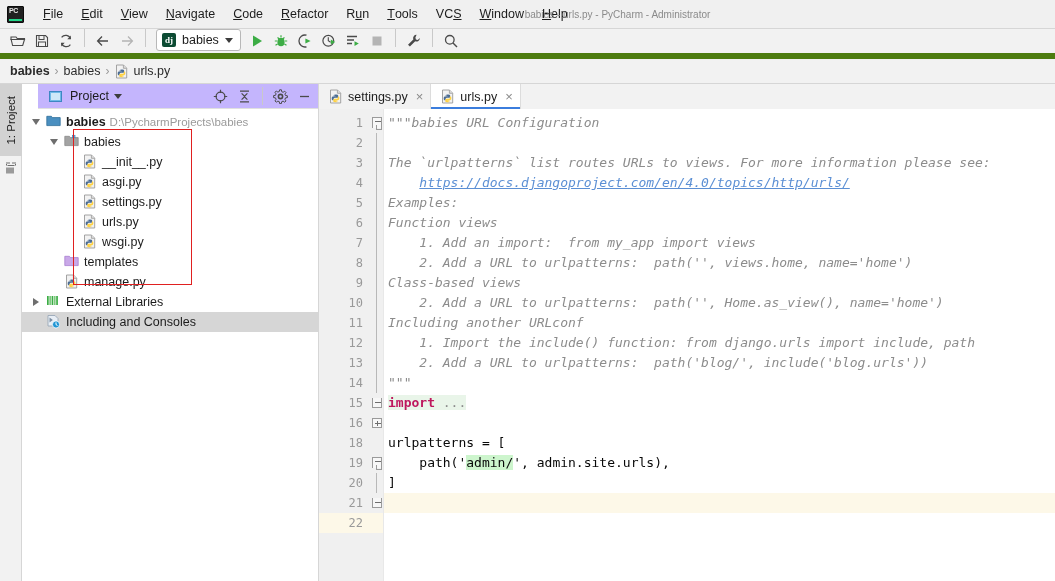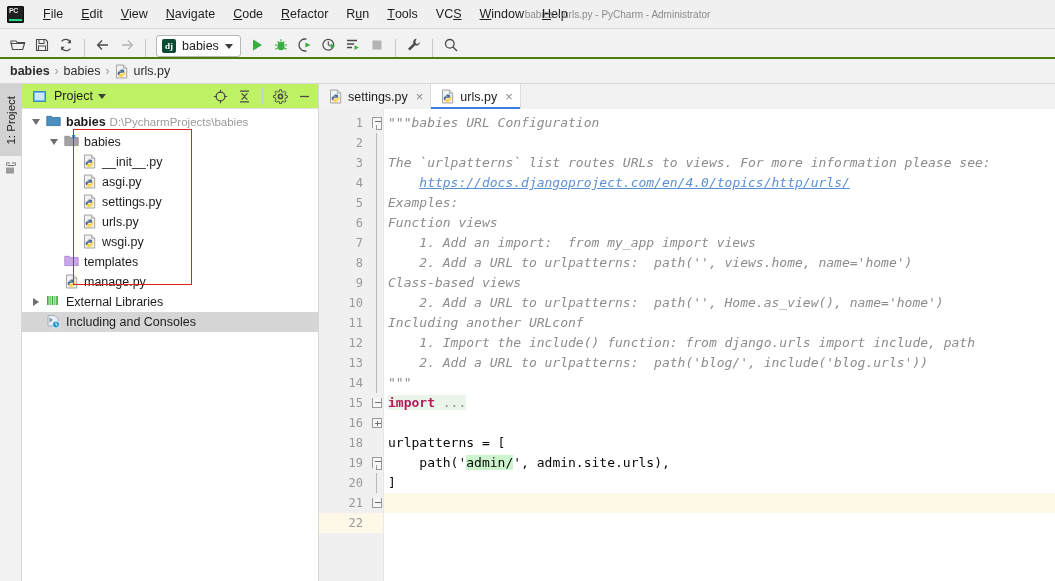--- a/index.html
+++ b/index.html
@@ -45,22 +45,22 @@
   .window-title {
     position: absolute; left: 0; right: 0; top: 0; height: 100%;
     display: flex; align-items: center; justify-content: center;
     font-size: 10px; color: #8a8a8a; pointer-events: none;
     padding-left: 180px;
   }
 
   
   .toolbar {
     height: 30px; background: #f2f2f2;
-    display: flex; align-items: flex-end;
-    border-bottom: 2px solid #4d7c0f;
+    display: flex; align-items: flex-start;
+    border-bottom: 6px solid #4d7c0f;
     padding-left: 6px;
   }
   .tb-btn {
     width: 24px; height: 24px; display: flex; align-items: center;
     justify-content: center; border-radius: 2px; flex: none;
   }
   .tb-sep { width: 1px; height: 18px; background: #c9c9c9; margin: 0 6px; flex: none; }
   .runcfg {
     display: flex; align-items: center; gap: 6px;
     height: 22px; padding: 0 7px 0 5px; margin: 0 4px;
@@ -104,22 +104,22 @@
   .vtab-icon {
     position: absolute; top: 78px; left: 4px; width: 14px; height: 13px;
   }
 
   
   .project-panel {
     width: 297px; background: #fff; display: flex; flex-direction: column;
     border-right: 1px solid #d6d6d6; flex: none;
   }
   .pp-header {
-    height: 25px; background: #bef264; display: flex; align-items: center;
-    padding: 0 4px 0 8px; border-bottom: 1px solid #e0e0e0; gap: 5px;
+    height: 25px; background: #c4b5fd; display: flex; align-items: center;
+    padding: 0 4px 0 8px; border-bottom: 1px solid #e0e0e0; gap: 5px; margin-left: 16px;
   }
   .pp-title { font-size: 12.5px; color: #1c1c1c; }
   .pp-spacer { flex: 1; }
   .pp-icon {
     width: 19px; height: 19px; display: flex; align-items: center; justify-content: center;
   }
   .tree { flex: 1; padding-top: 3px; background: #fff; position: relative; }
   .trow {
     height: 20px; display: flex; align-items: center; gap: 4px;
     font-size: 12.5px; color: #1c1c1c; white-space: nowrap; padding-right: 4px;

